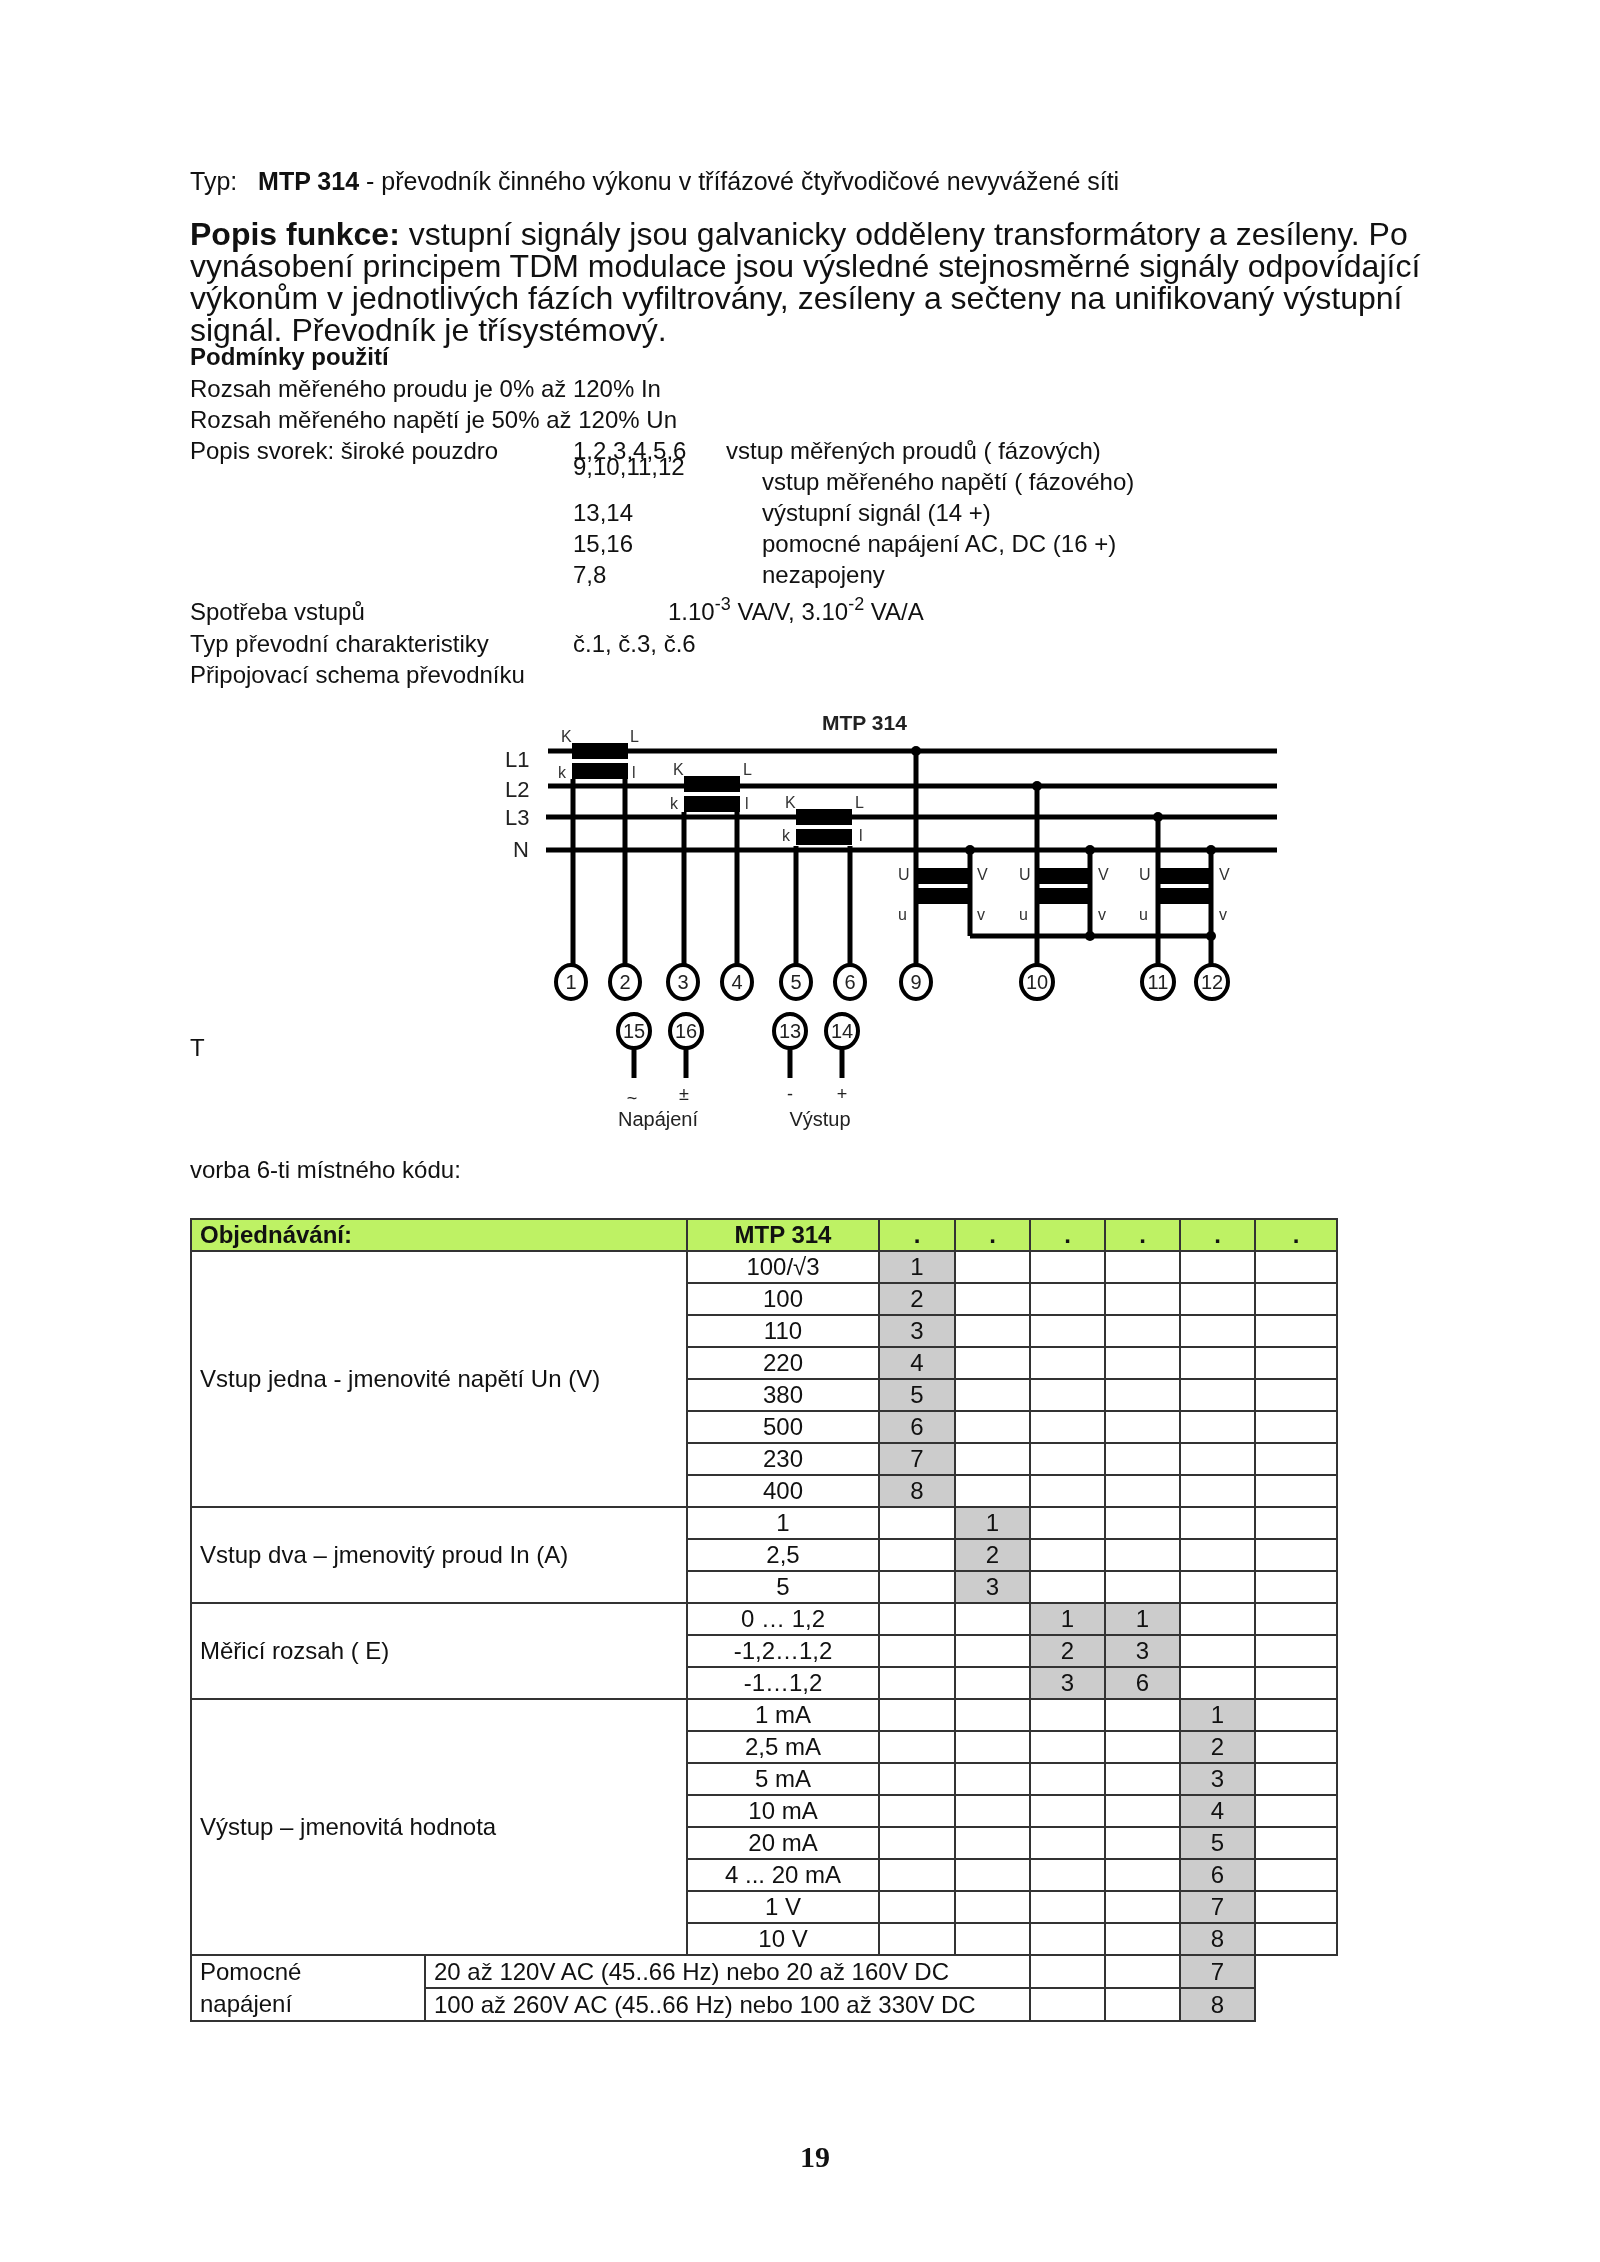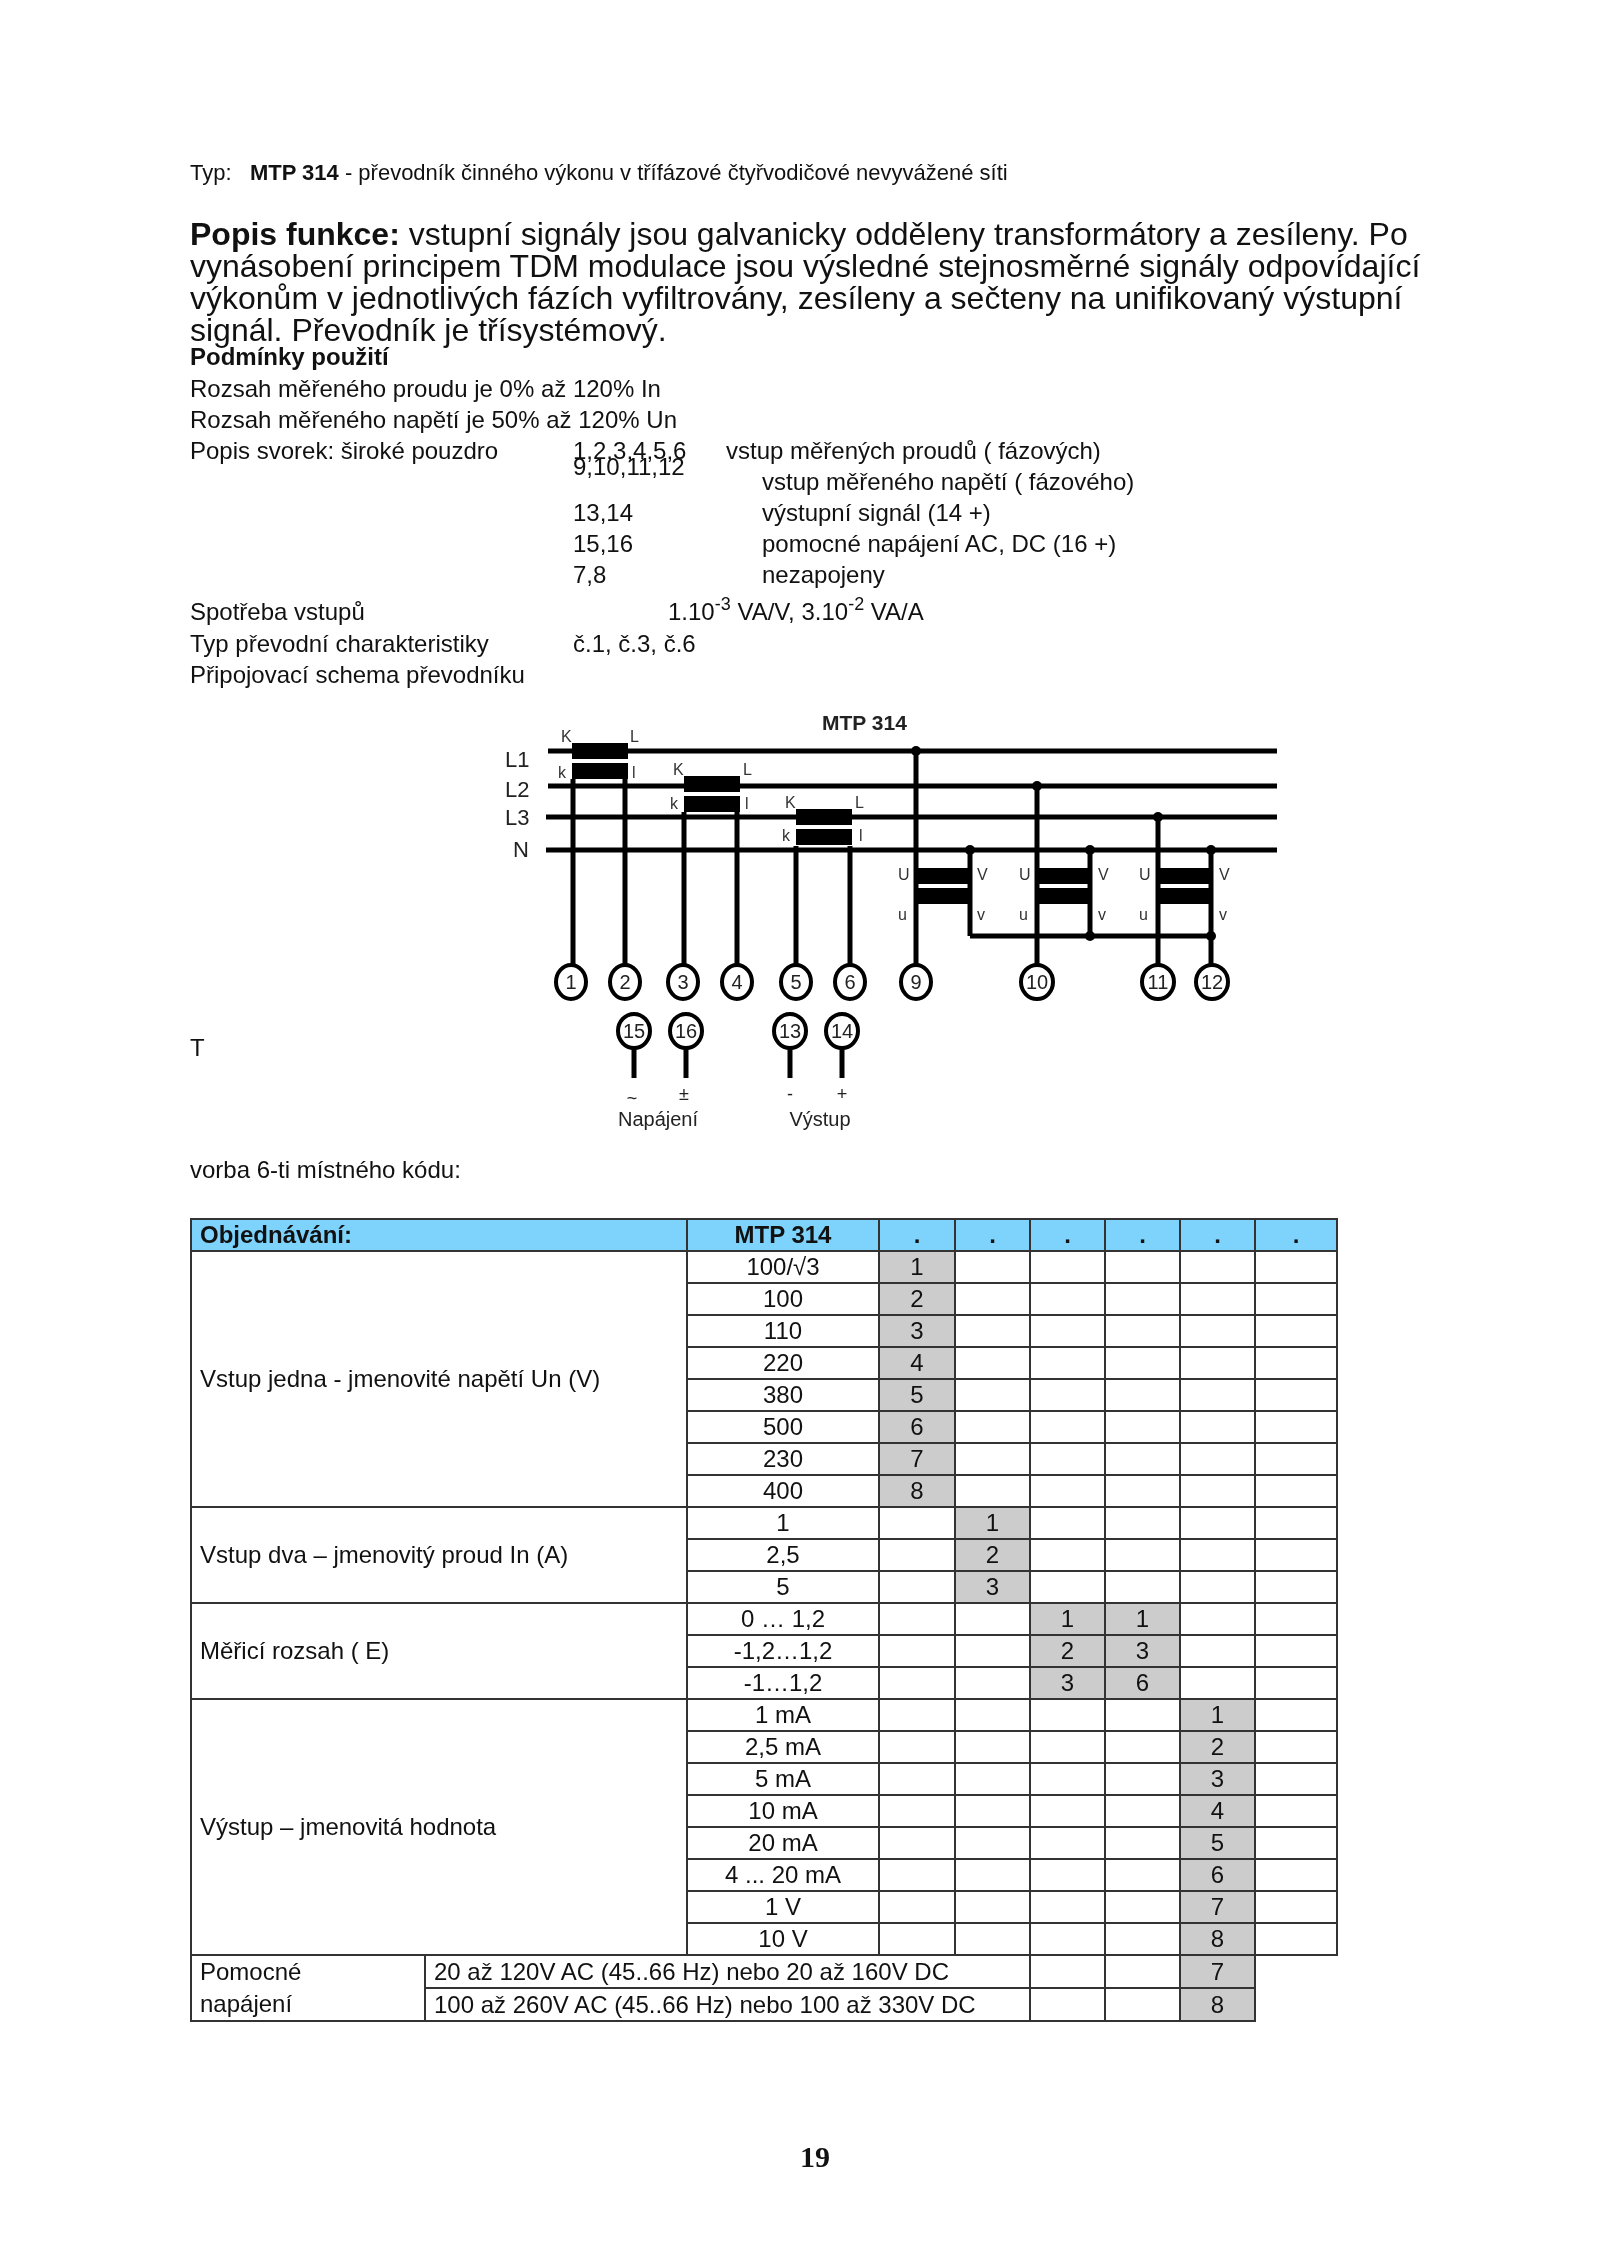--- a/index.html
+++ b/index.html
@@ -1,31 +1,31 @@
 <!DOCTYPE html>
 <html><head>
 <meta charset="utf-8">
 <style>
   html,body{margin:0;padding:0;background:#ffffff;}
   body{width:1600px;height:2262px;position:relative;overflow:hidden;
        font-family:"Liberation Sans",sans-serif;color:#111;}
   .abs{position:absolute;white-space:nowrap;}
-  .title{left:190px;top:160px;font-size:22px;}
+  .title{left:190px;top:167px;font-size:25px;}
   .title b{font-weight:bold;}
   .p{font-size:32px;line-height:32px;}
   .desc{left:190px;top:218px;width:1300px;white-space:normal;}
   .desc b{font-weight:bold;}
   .line{position:absolute;font-size:24px;line-height:30px;white-space:nowrap;}
   sup{font-size:18px;vertical-align:10px;line-height:0;}
   svg text{font-family:"Liberation Sans",sans-serif;}
   table.order{position:absolute;left:190px;top:1218px;border-collapse:collapse;
     font-size:24px;width:1146px;table-layout:fixed;}
   table.order td{border:2px solid #333;height:30px;padding:0;text-align:center;line-height:30px;}
   table.order td.lbl{text-align:left;padding-left:8px;vertical-align:middle;}
-  table.order .hdr td{background:#7dd3fc;font-weight:bold;height:30px;}
+  table.order .hdr td{background:#bef264;font-weight:bold;height:30px;}
   table.order .hdr td.lbl{text-align:left;}
   table.order td.g{background:#cccccc;}
   .pagenum{left:800px;top:2140px;font-family:"Liberation Serif",serif;font-weight:bold;font-size:30px;}
 </style>
 </head>
 <body>
 
 <div class="abs title">
   <span>Typ:</span>&nbsp;&nbsp;&nbsp;<b>MTP 314</b><span> - převodník činného výkonu v třífázové čtyřvodičové nevyvážené síti</span>
 </div>

